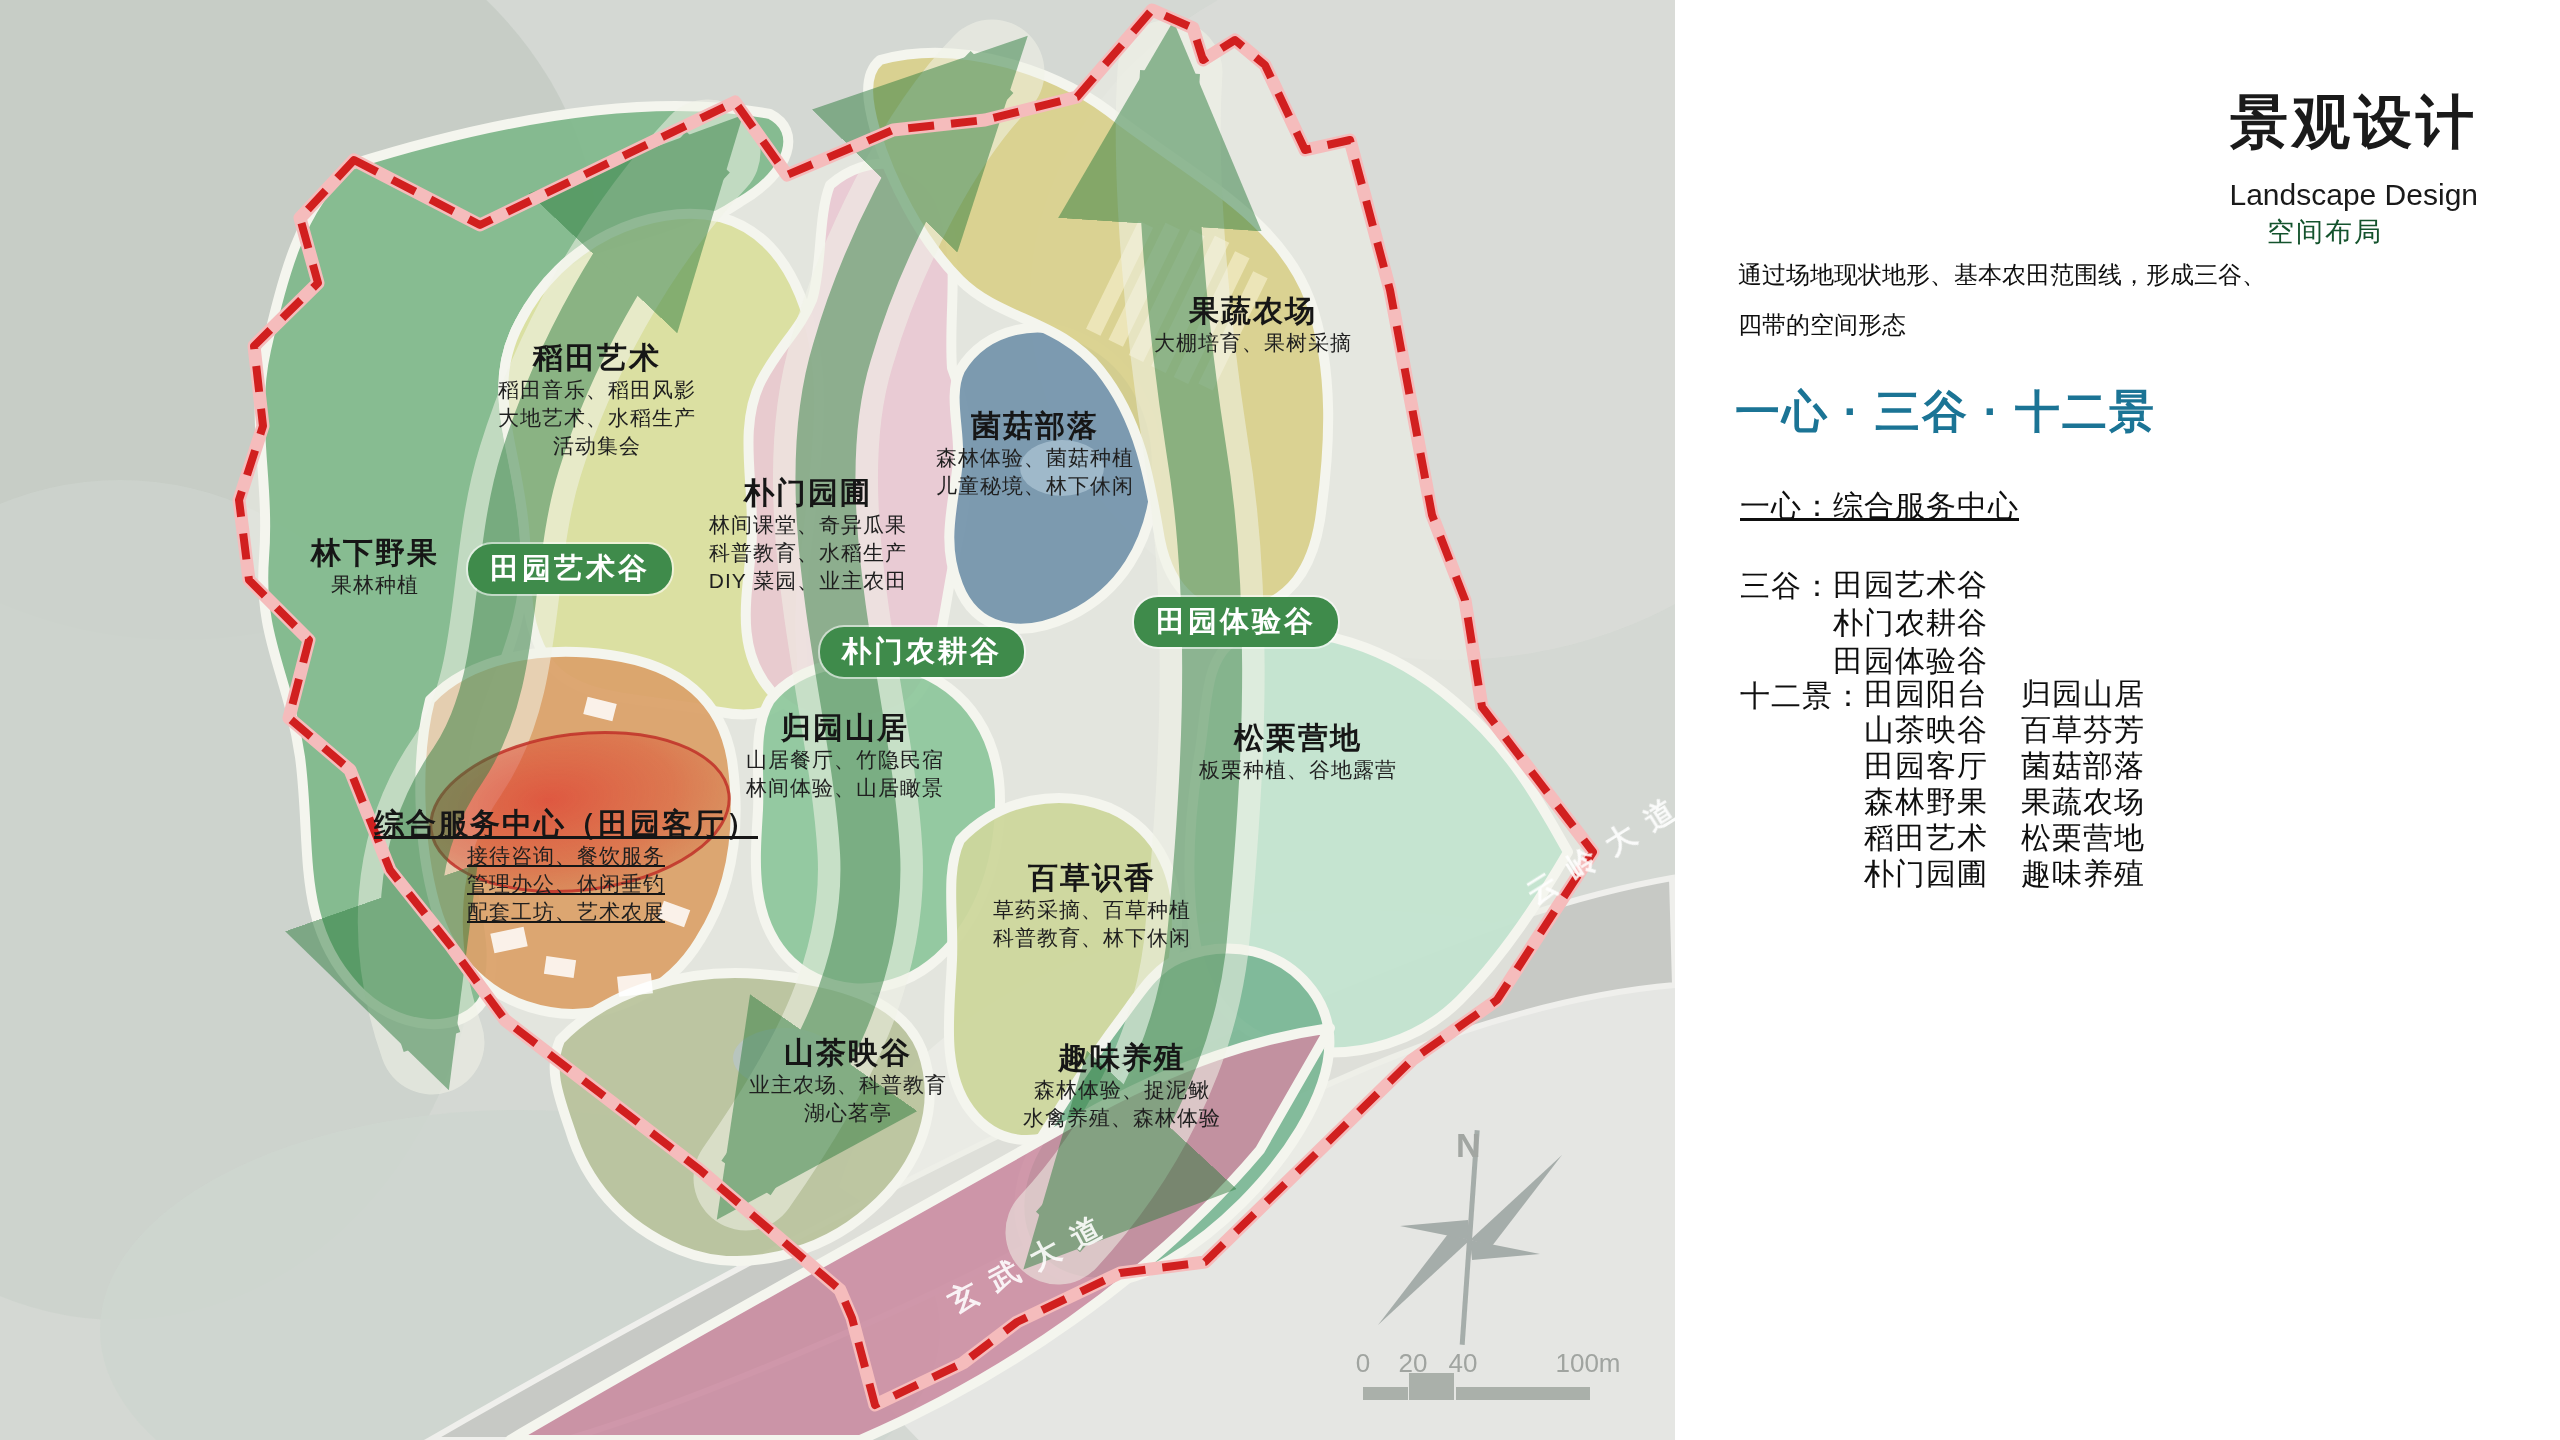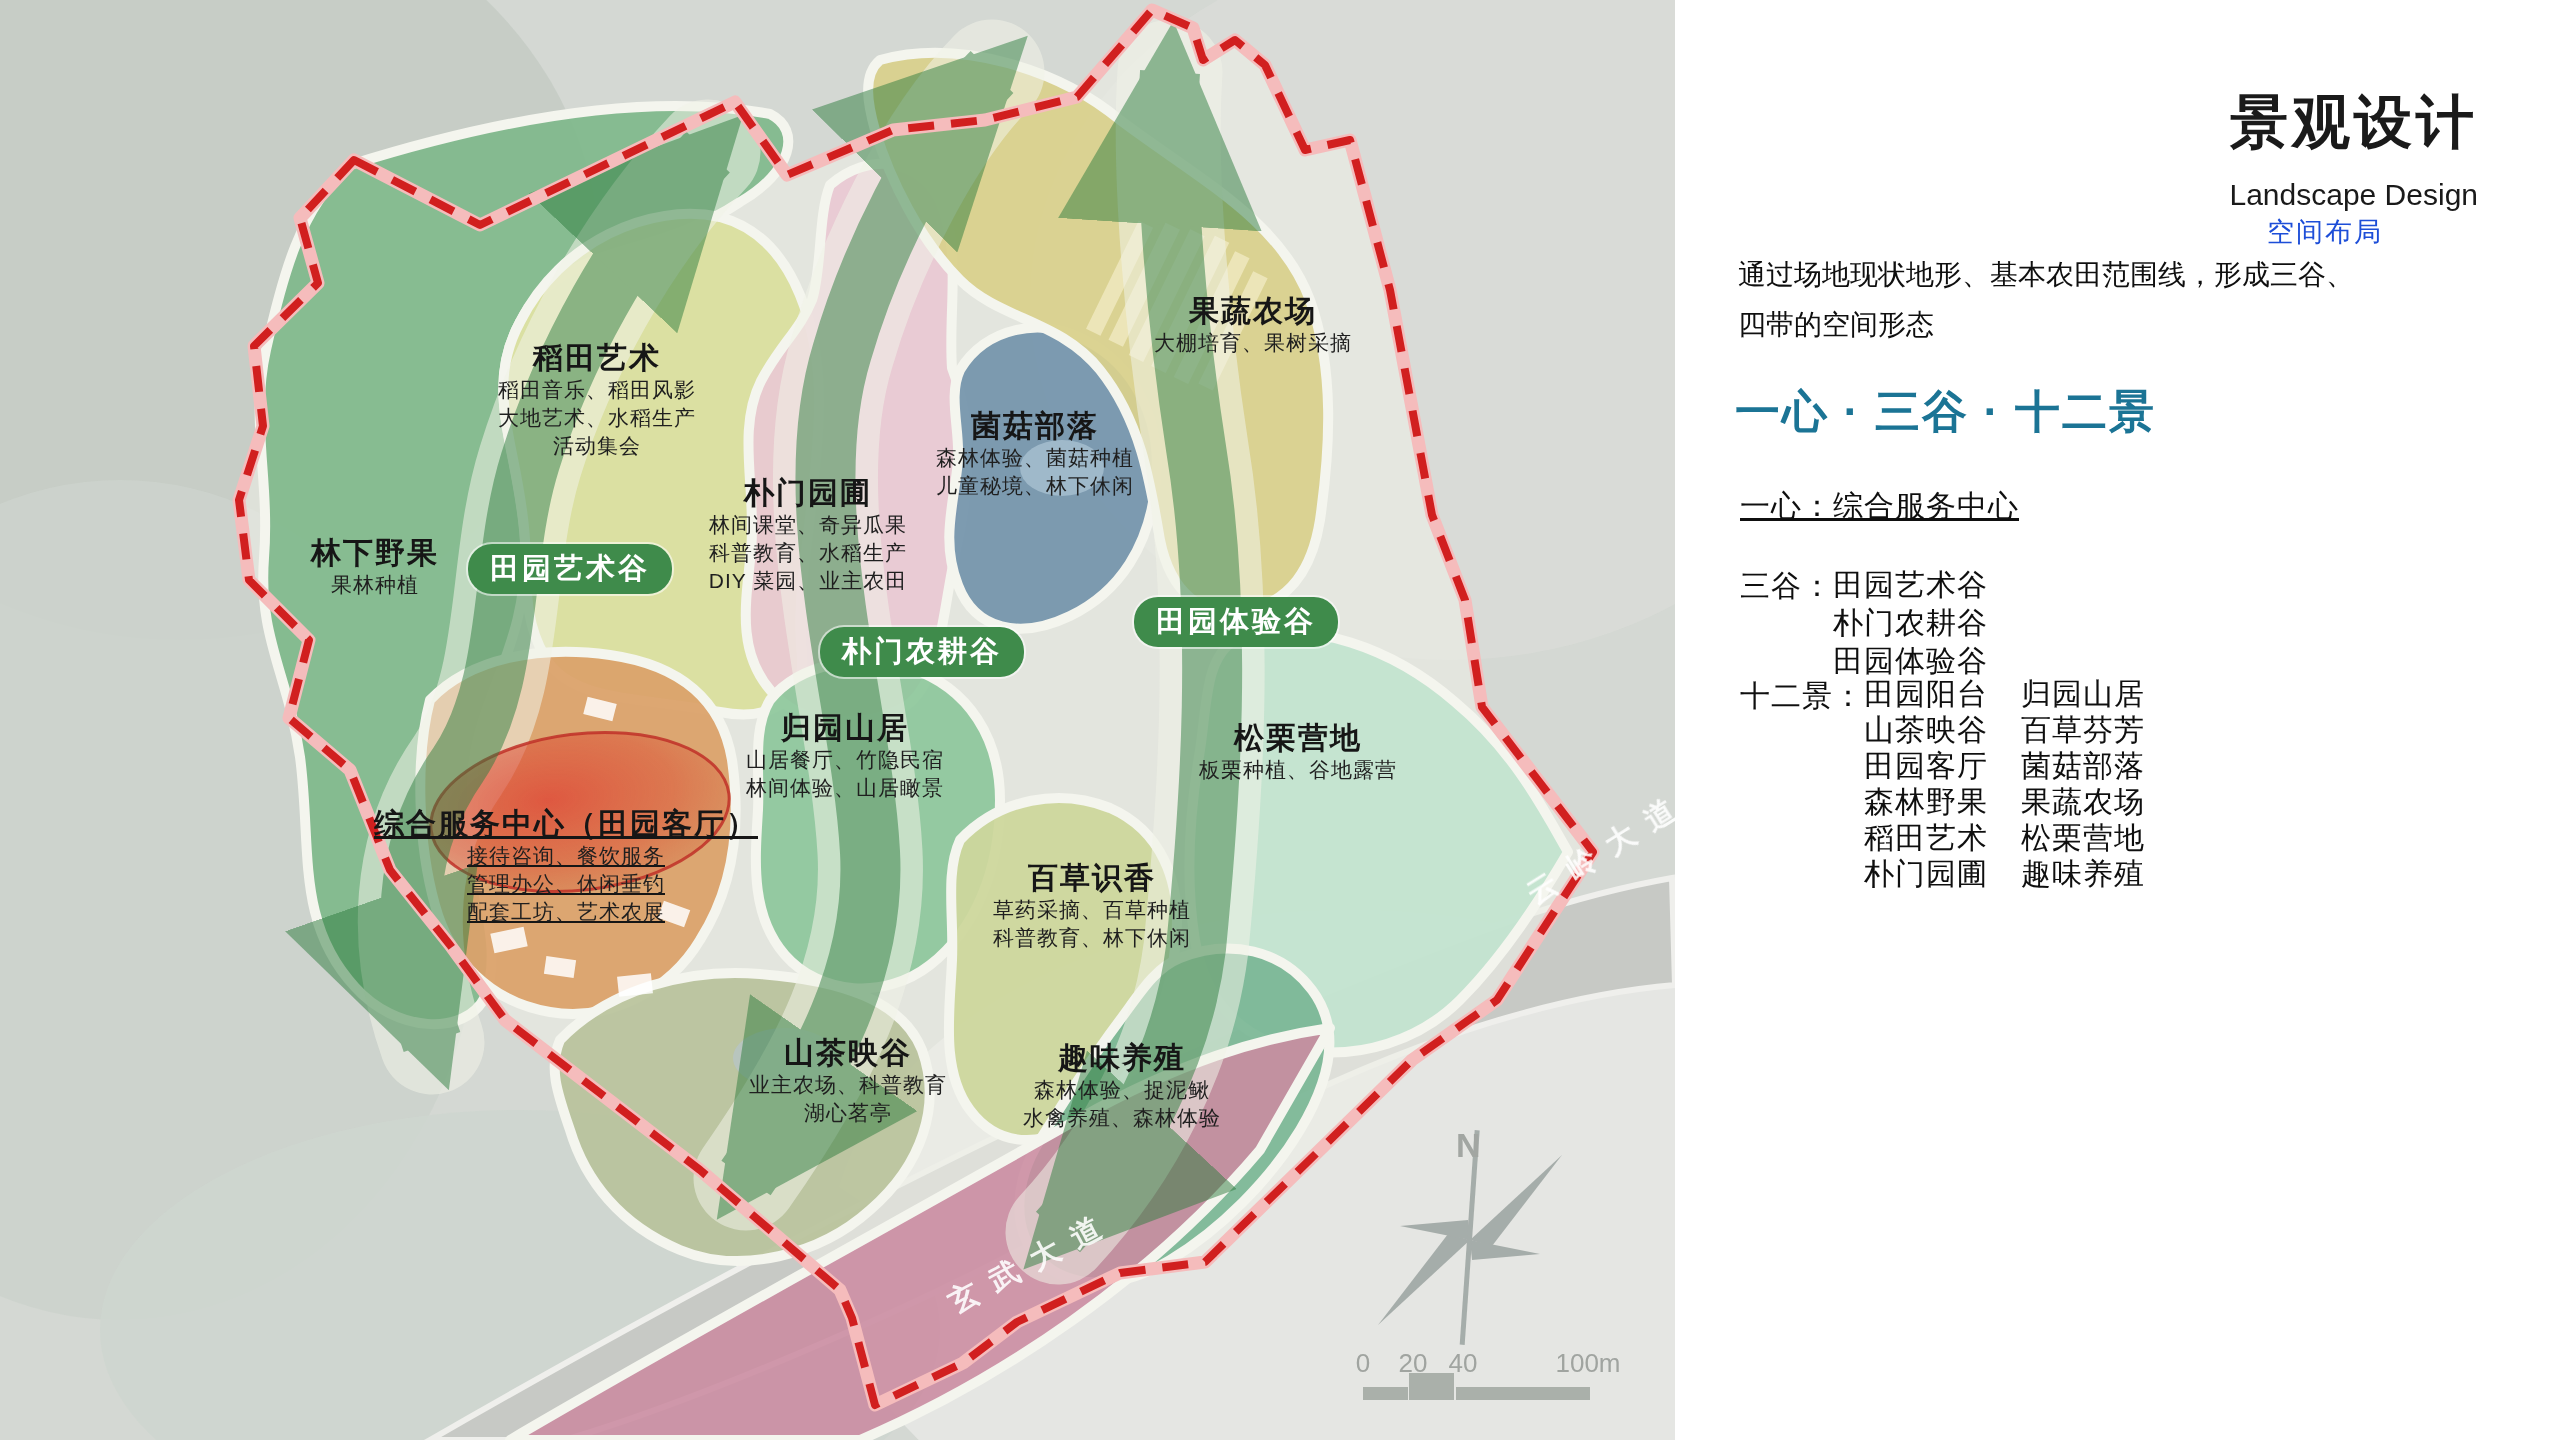--- a/index.html
+++ b/index.html
@@ -17,22 +17,22 @@
          box-shadow:0 0 0 2px rgba(255,255,255,.55);white-space:nowrap;}
   .road-label{position:absolute;color:rgba(255,255,255,.88);font-size:30px;font-weight:600;
               letter-spacing:16px;white-space:nowrap;transform-origin:center;}
   .compass-n{position:absolute;color:#a2a6a2;font-size:34px;font-weight:600;}
   .tick{position:absolute;color:#a0a4a0;font-size:26px;transform:translateX(-50%);}
   
   #panel{position:absolute;left:1675px;top:0;width:885px;height:1204px;background:#ffffff;}
   .p-titlebox{position:absolute;right:82px;top:84px;text-align:right;color:#1a1a1a;}
   .p-title{font-size:58px;font-weight:600;letter-spacing:4px;}
   .p-sub-en{font-size:30px;margin-top:16px;color:#1a1a1a;}
-  .p-sub-cn{font-size:27px;margin-top:2px;margin-right:95px;color:#1d4ed8;letter-spacing:2px;}
-  .p-intro{position:absolute;left:63px;top:250px;width:790px;font-size:28px;line-height:50px;color:#0f0f0f;}
+  .p-sub-cn{font-size:27px;margin-top:2px;margin-right:95px;color:#14532d;letter-spacing:2px;}
+  .p-intro{position:absolute;left:63px;top:250px;width:790px;font-size:24px;line-height:50px;color:#0f0f0f;}
   .p-heading{position:absolute;left:60px;top:382px;font-size:45px;font-weight:800;letter-spacing:2px;}
   .p-line{position:absolute;left:65px;font-size:30px;color:#0f0f0f;letter-spacing:1px;}
   .p-row{display:flex;}
   .p-row .lbl{white-space:nowrap;}
   .p-col{line-height:38px;}
   .tw-col{line-height:36px;width:157px;}
   .tw-wrap{display:flex;align-items:flex-end;}
 </style>
 </head>
 <body>

